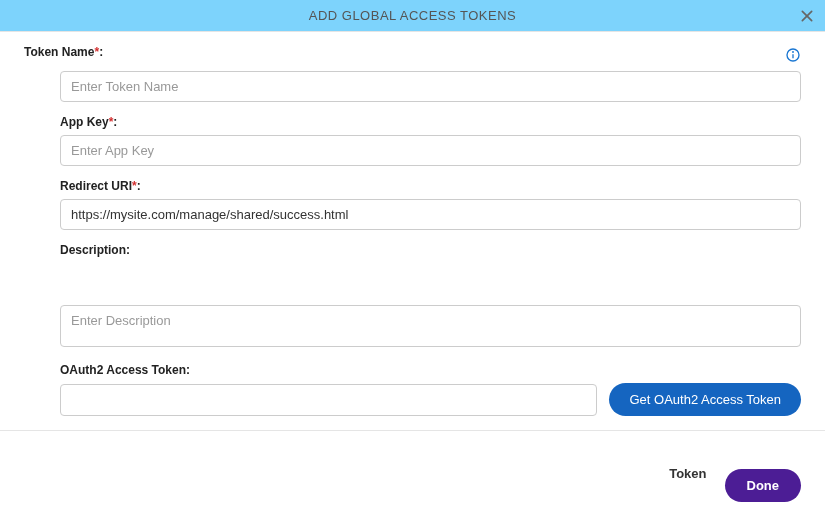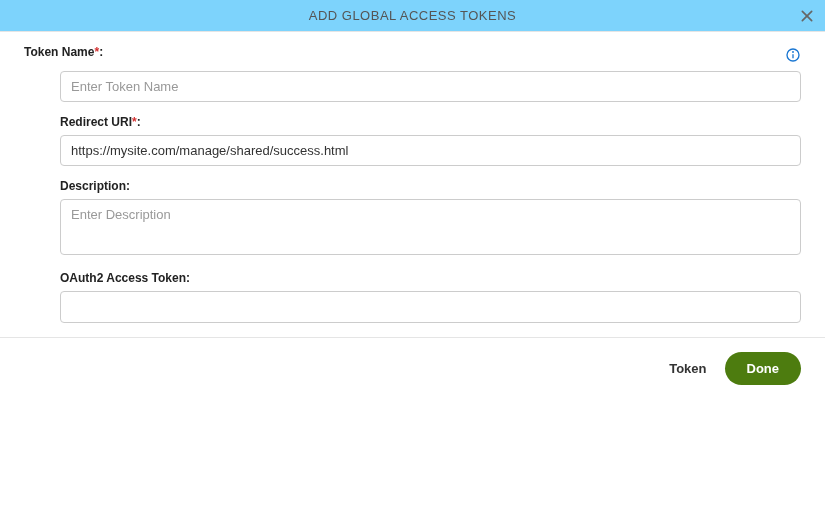--- a/index.html
+++ b/index.html
@@ -67,22 +67,23 @@
     border: 1px solid #ccc;
     border-radius: 4px;
     padding: 7px 10px;
     font-size: 13px;
     color: #333;
     background: #fff;
     font-family: inherit;
   }
   .text-input::placeholder, .text-area::placeholder { color: #999; }
   .text-area {
-    height: 56px;
+    height: 42px;
     resize: none;
+    margin-top: 42px;
   }
   .token-row {
     display: flex;
     align-items: center;
     gap: 12px;
   }
   .token-input {
     flex: 1;
     border: 1px solid #ccc;
     border-radius: 4px;
@@ -113,28 +114,29 @@
   }
   .back-btn {
     background: none;
     border: none;
     color: #333;
     font-size: 13px;
     font-weight: 600;
     cursor: pointer;
   }
   .done-btn {
-    background: #4d7c0f;
+    background: #4c1d95;
     color: #fff;
     border: none;
     border-radius: 18px;
     padding: 9px 22px;
     font-size: 13px;
     font-weight: 600;
     cursor: default;
+    margin-top: 24px;
   }
 </style>
 </head>
 <body>
 
 <div class="header">
   <span class="header-title">ADD GLOBAL ACCESS TOKENS</span>
   <span class="close-btn">
     <svg viewBox="0 0 24 24" fill="none" stroke="currentColor" stroke-width="2.5" stroke-linecap="round">
       <line x1="5" y1="5" x2="19" y2="19"></line>
@@ -154,36 +156,41 @@
         <circle cx="12" cy="12" r="9"></circle>
         <line x1="12" y1="11" x2="12" y2="17"></line>
         <circle cx="12" cy="7.5" r="0.5" fill="currentColor"></circle>
       </svg>
     </span>
   </div>
   <div class="field-group">
     <input class="text-input" type="text" placeholder="Enter Token Name" style="">
   </div>
 
+  <div class="field-group">
+    <span class="field-label"><span>App Key</span><span class="req">*</span><span>:</span></span>
+    <input class="text-input" type="text" placeholder="Enter App Key" style="">
+  </div>
 
 
   <div class="field-group">
     <span class="field-label"><span>Redirect URI</span><span class="req">*</span><span>:</span></span>
     <input class="text-input" type="text" value="https://mysite.com/manage/shared/success.html" style="">
   </div>
 
   <div class="field-group">
     <span class="field-label">Description:</span>
     <textarea class="text-area" placeholder="Enter Description" style=""></textarea>
   </div>
 
   <div class="field-group" style="margin-bottom:4px;">
     <span class="field-label">OAuth2 Access Token:</span>
     <div class="token-row">
       <input class="token-input" type="text" style="">
+      <button class="get-token-btn">Get OAuth2 Access Token</button>
     </div>
   </div>
 
 </div>
 
 <div class="footer">
   <button class="back-btn">Token</button>
   <button class="done-btn">Done</button>
 </div>
 

